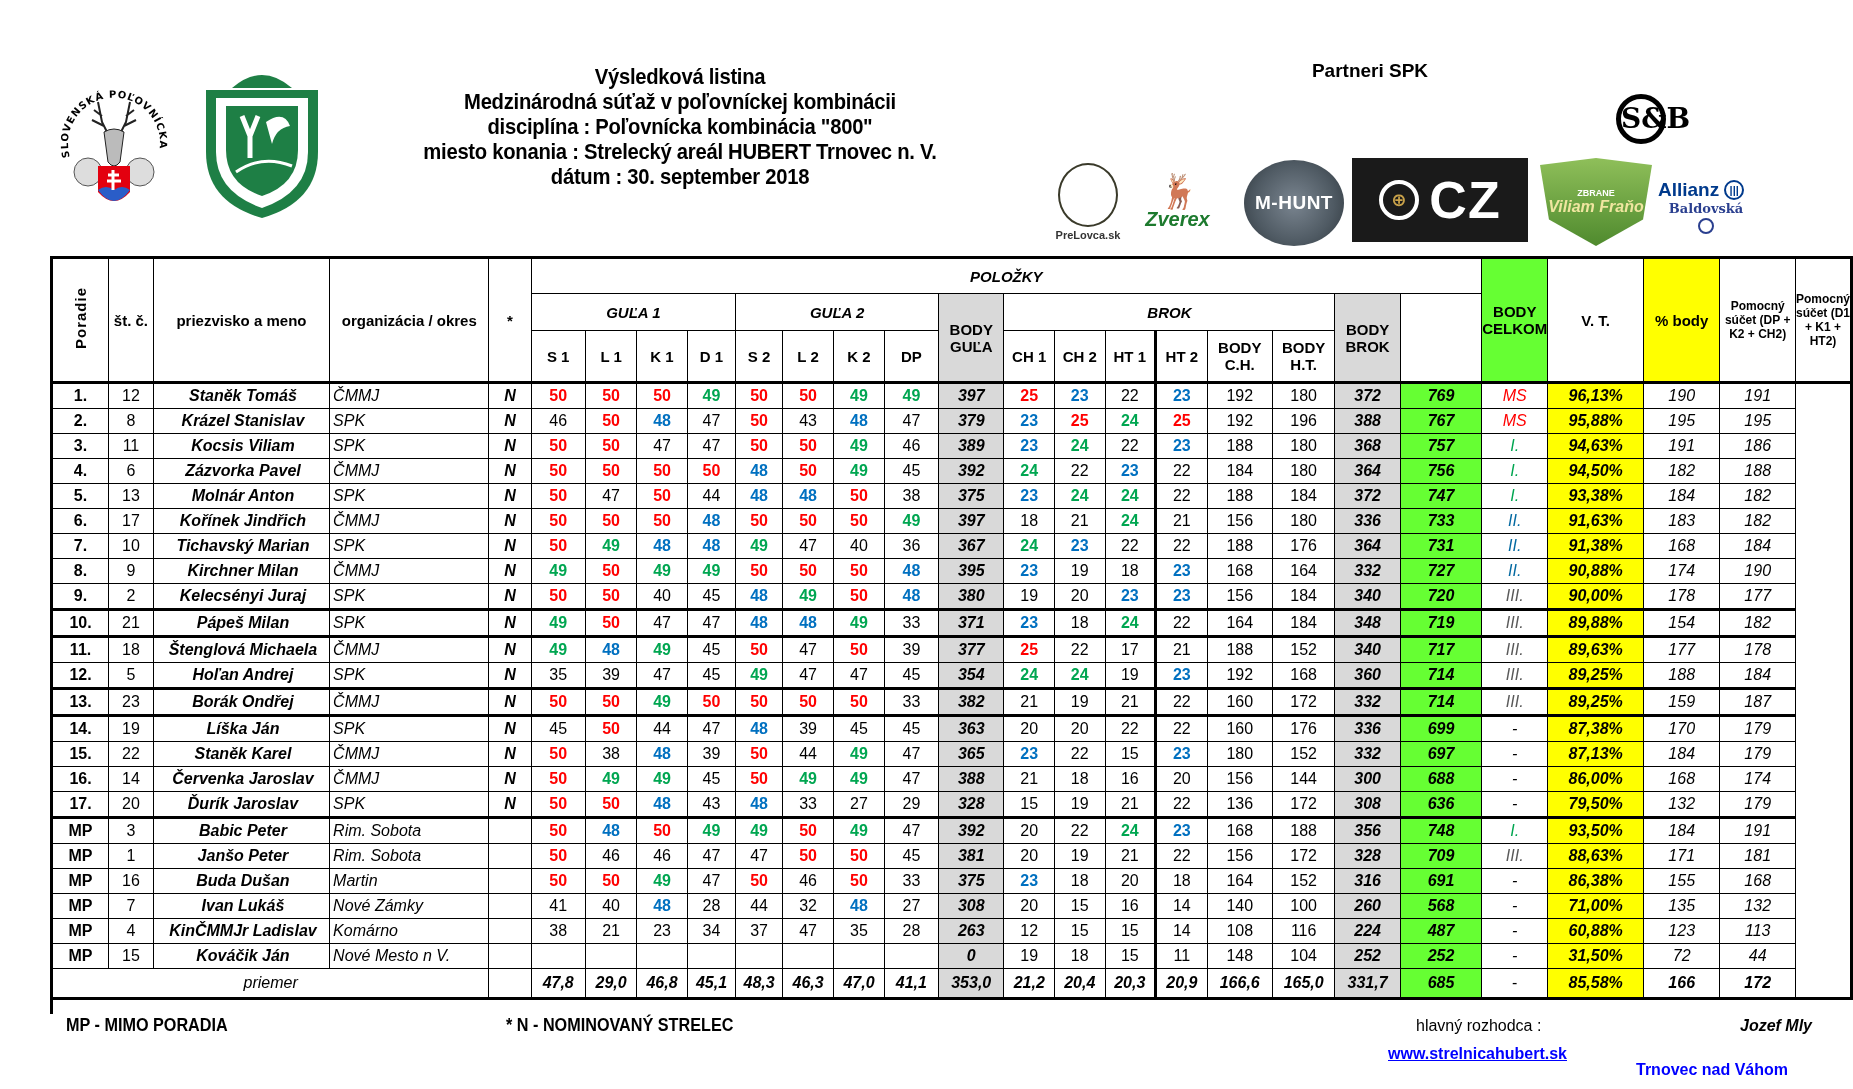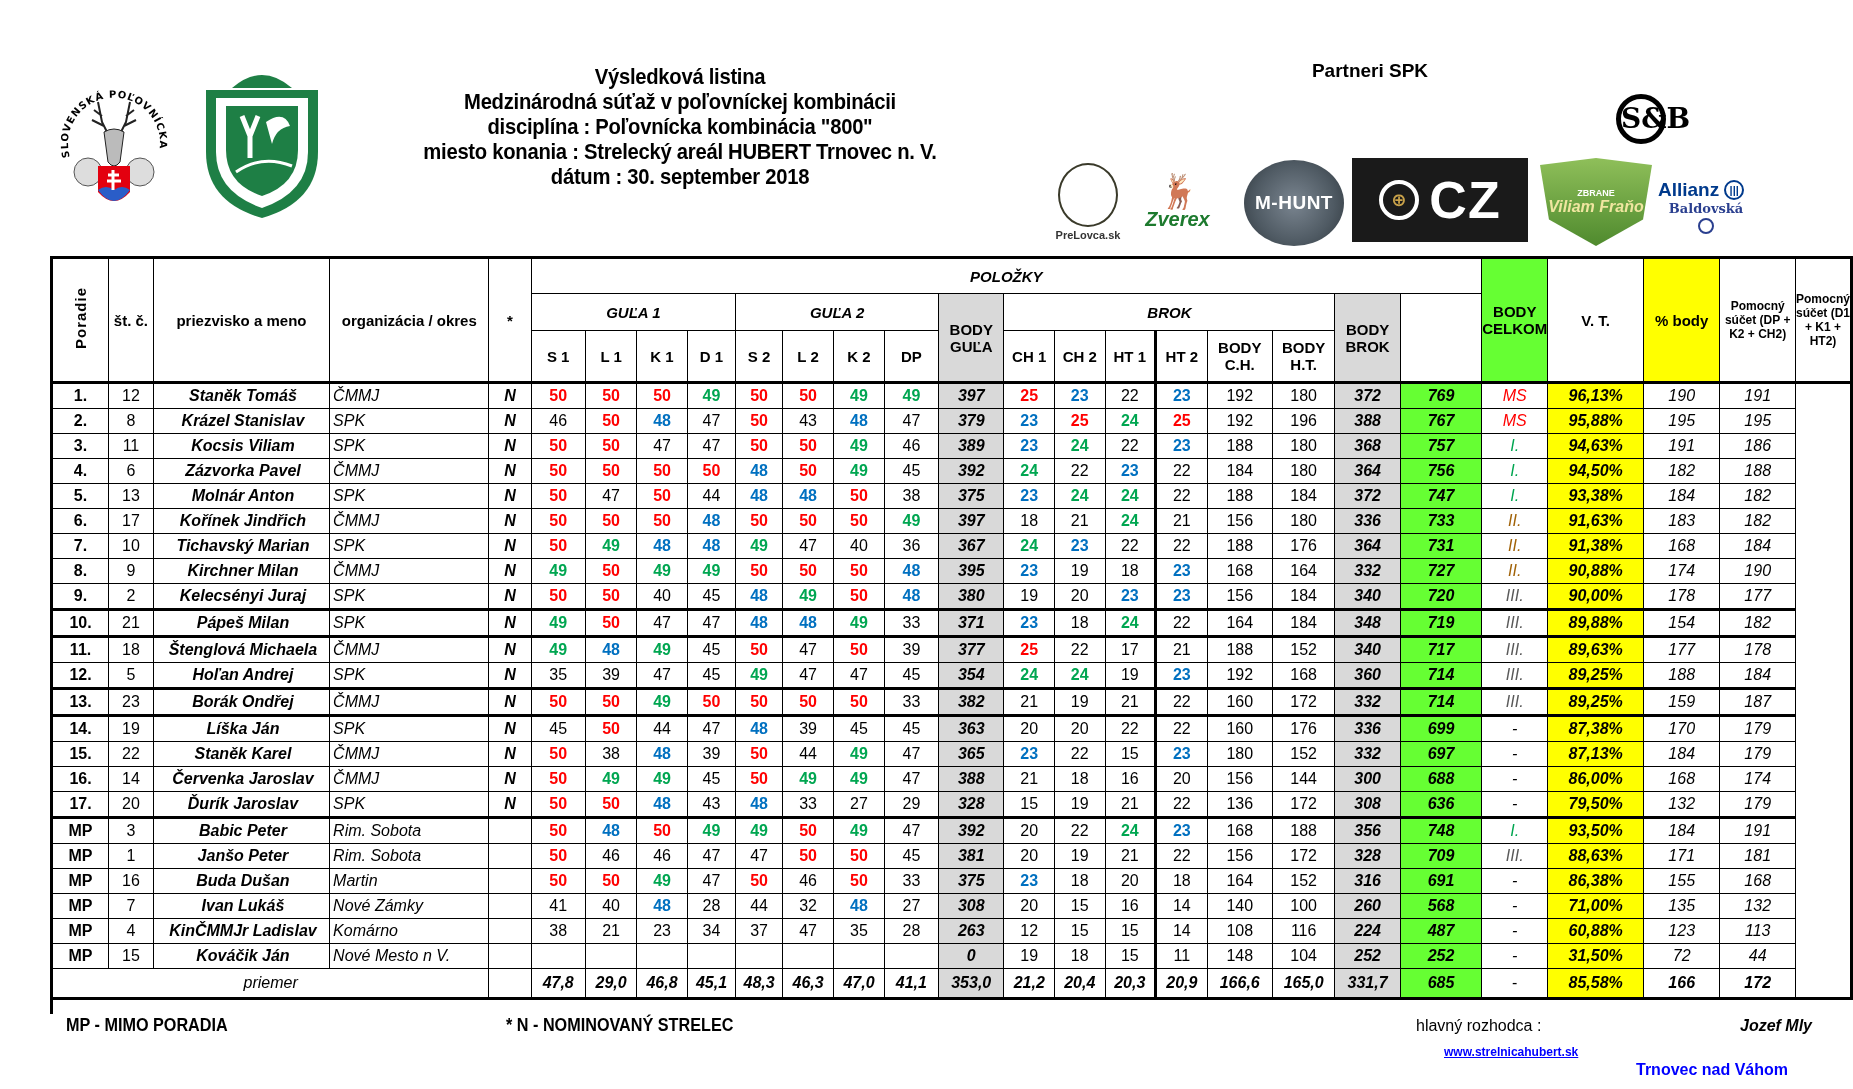--- a/index.html
+++ b/index.html
@@ -67,34 +67,34 @@
   .name { text-align:center; font-weight:bold; font-style:italic; padding-left:3px !important; }
   .org { text-align:left !important; font-style:italic; padding-left:3px !important; }
   .nom { font-weight:bold; font-style:italic; }
   .sc { font-weight:normal; }
   .sc.s50 { color:#ff0000; font-weight:bold; }
   .sc.s49 { color:#00a651; font-weight:bold; }
   .sc.s48 { color:#0070c0; font-weight:bold; }
   .bi { font-weight:bold; font-style:italic; }
   .it { font-style:italic; }
   .vt { font-style:italic; font-size:14px; }
-  .vt-MS { color:#ff0000; } .vt-I { color:#00a651; } .vt-II { color:#a16207; } .vt-III { color:#595959; } .vt-none { color:#000; }
+  .vt-MS { color:#ff0000; } .vt-I { color:#00a651; } .vt-II { color:#0369a1; } .vt-III { color:#595959; } .vt-none { color:#000; }
   tr.thick-top td { border-top:3px solid #000; }
   tr.avg td { height:28px; }
   .avg-label { font-style:italic; font-weight:normal; font-size:15px; }
   .bleft-thick { border-left:3px solid #000 !important; }
   .empty-after { position:absolute; left:50px; top:989px; width:3px; height:25px; background:#000; }
 
   
   .foot { position:absolute; font-weight:bold; font-size:18px; white-space:nowrap; }
   .foot-mp { left:66px; top:1015px; transform:scaleX(0.9); transform-origin:left; }
   .foot-n { left:506px; top:1015px; transform:scaleX(0.9); transform-origin:left; }
   .foot-judge { left:1416px; top:1017px; font-weight:normal; font-size:16px; }
   .foot-judge-name { left:1740px; top:1017px; font-size:16px; font-style:italic; }
-  .foot-link { left:1444px; top:1045px; font-size:12px; color:#0000ff; text-decoration:underline; }
+  .foot-link { left:1388px; top:1045px; font-size:16px; color:#0000ff; text-decoration:underline; }
   .foot-town { left:1636px; top:1045px; font-size:16px; color:#0000ff;margin-top:16px; }
 </style>
 </head>
 <body>
 
 <div class="logo-spk">
   <svg width="112" height="160" viewBox="0 0 112 160">
     <path id="arcSPK" d="M12,95 A46,46 0 1,1 100,95" fill="none"></path>
     <text font-size="10" font-weight="bold" font-family="DejaVu Sans, sans-serif" letter-spacing="1">
       <textPath href="#arcSPK">SLOVENSKÁ POĽOVNÍCKA KOMORA</textPath>

